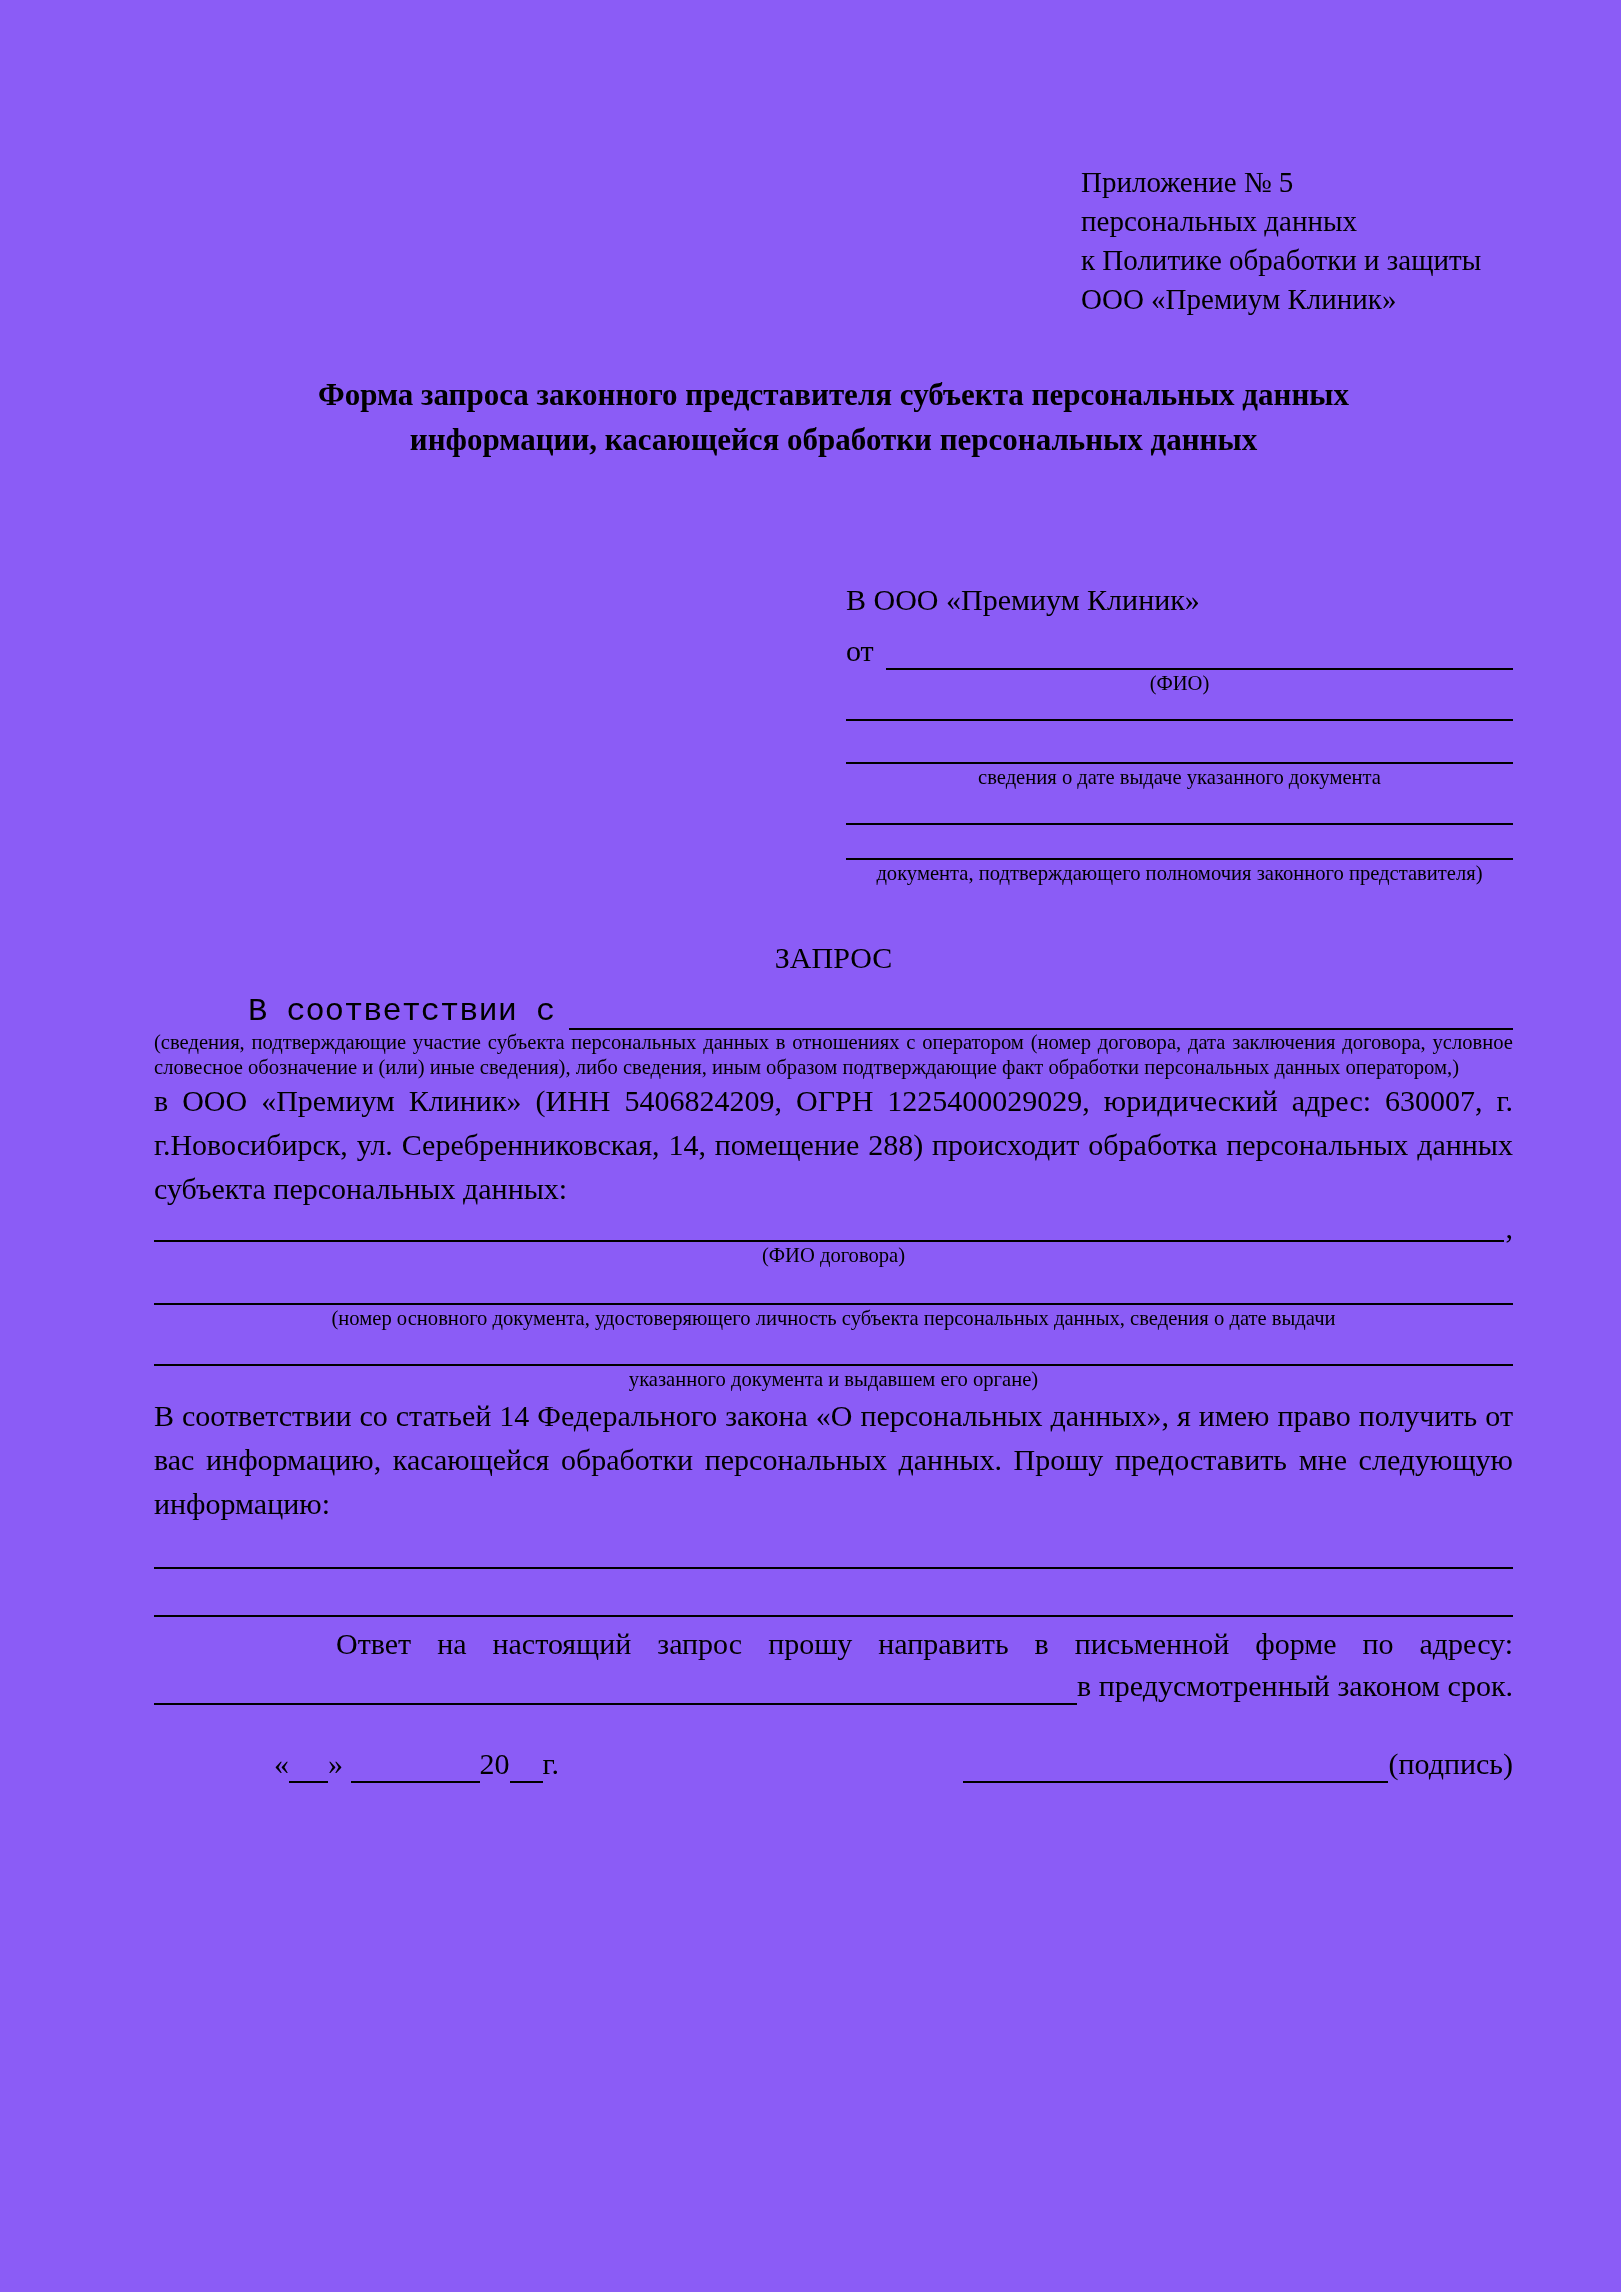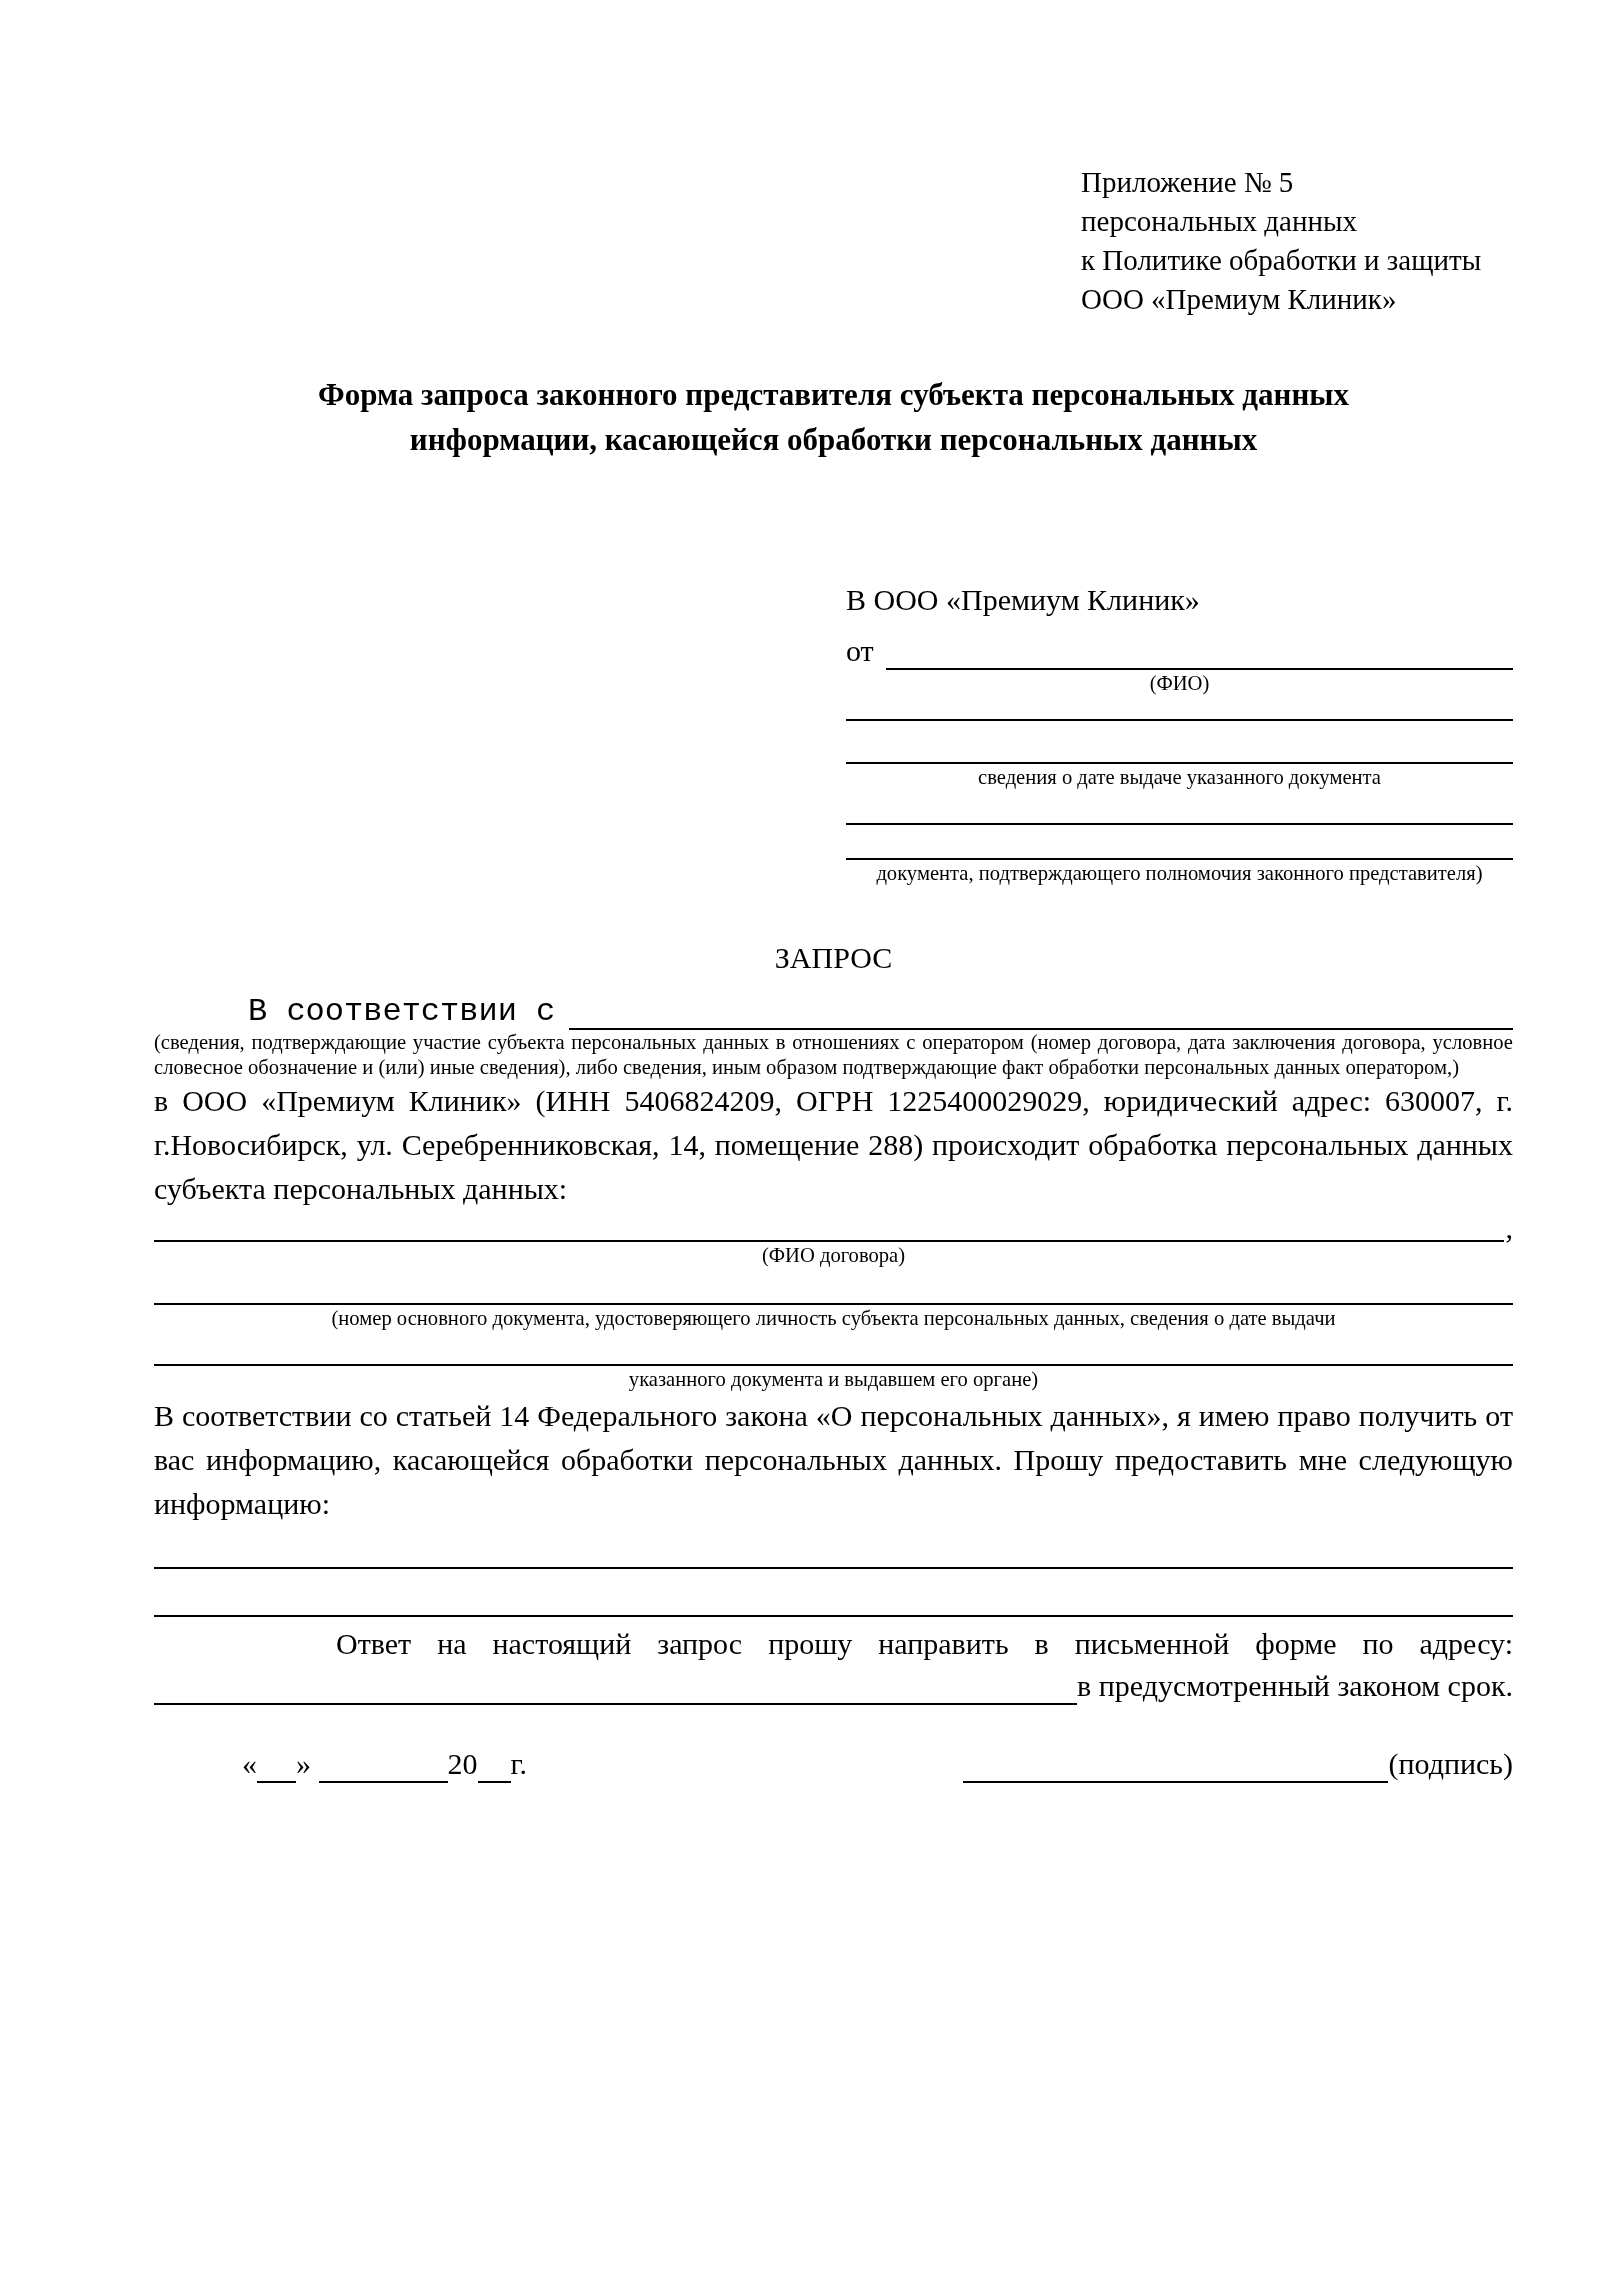--- a/index.html
+++ b/index.html
@@ -3,21 +3,21 @@
 <meta charset="utf-8">
 <style>
   html,body{margin:0;padding:0;}
   body{
     width:1621px;height:2293px;position:relative;
     background:#e9e9e9;
     font-family:"Liberation Serif","DejaVu Serif",serif;
     color:#000;
   }
   .page{
-    position:absolute;inset:0;background:#ffffff;overflow:hidden;
+    position:absolute;inset:0;background:#8b5cf6;overflow:hidden;
   }
   .content{
     position:absolute;left:154px;width:1359px;top:0;
   }
   
   .appendix{
     margin-left:927px;margin-top:163px;
     font-size:29px;line-height:39px;
   }
   
@@ -56,21 +56,21 @@
   .law-para{margin-top:2px;}
   .blank-line{border-bottom:2.9px solid #000;}
   .blank-line.b1{margin-top:23.5px;height:17.6px;}
   .blank-line.b2{margin-top:29px;height:17.6px;}
   .reply-1{margin-top:5.9px;font-size:30px;line-height:41px;text-align:justify;text-align-last:justify;text-indent:182px;}
   .reply-2{display:flex;align-items:flex-end;height:41px;font-size:30px;}
   .reply-2 .fill{flex:1;border-bottom:2.9px solid #000;height:33px;}
   .reply-2 .suffix{white-space:nowrap;line-height:39px;}
   
   .sig-row{margin-top:39px;display:flex;justify-content:space-between;align-items:flex-end;font-size:30px;}
-  .sig-date{margin-left:88px;white-space:nowrap;line-height:39px;}
+  .sig-date{margin-left:120px;white-space:nowrap;line-height:39px;}
   .u{display:inline-block;border-bottom:2.9px solid #000;height:29px;vertical-align:bottom;}
   .u.day{width:39px;}
   .u.month{width:129px;}
   .u.year{width:33px;}
   .sig-right{display:flex;align-items:flex-end;white-space:nowrap;}
   .sig-right .fill{width:425px;border-bottom:2.9px solid #000;height:33px;}
   .sig-right .cap{line-height:39px;}
 </style>
 </head>
 <body>

